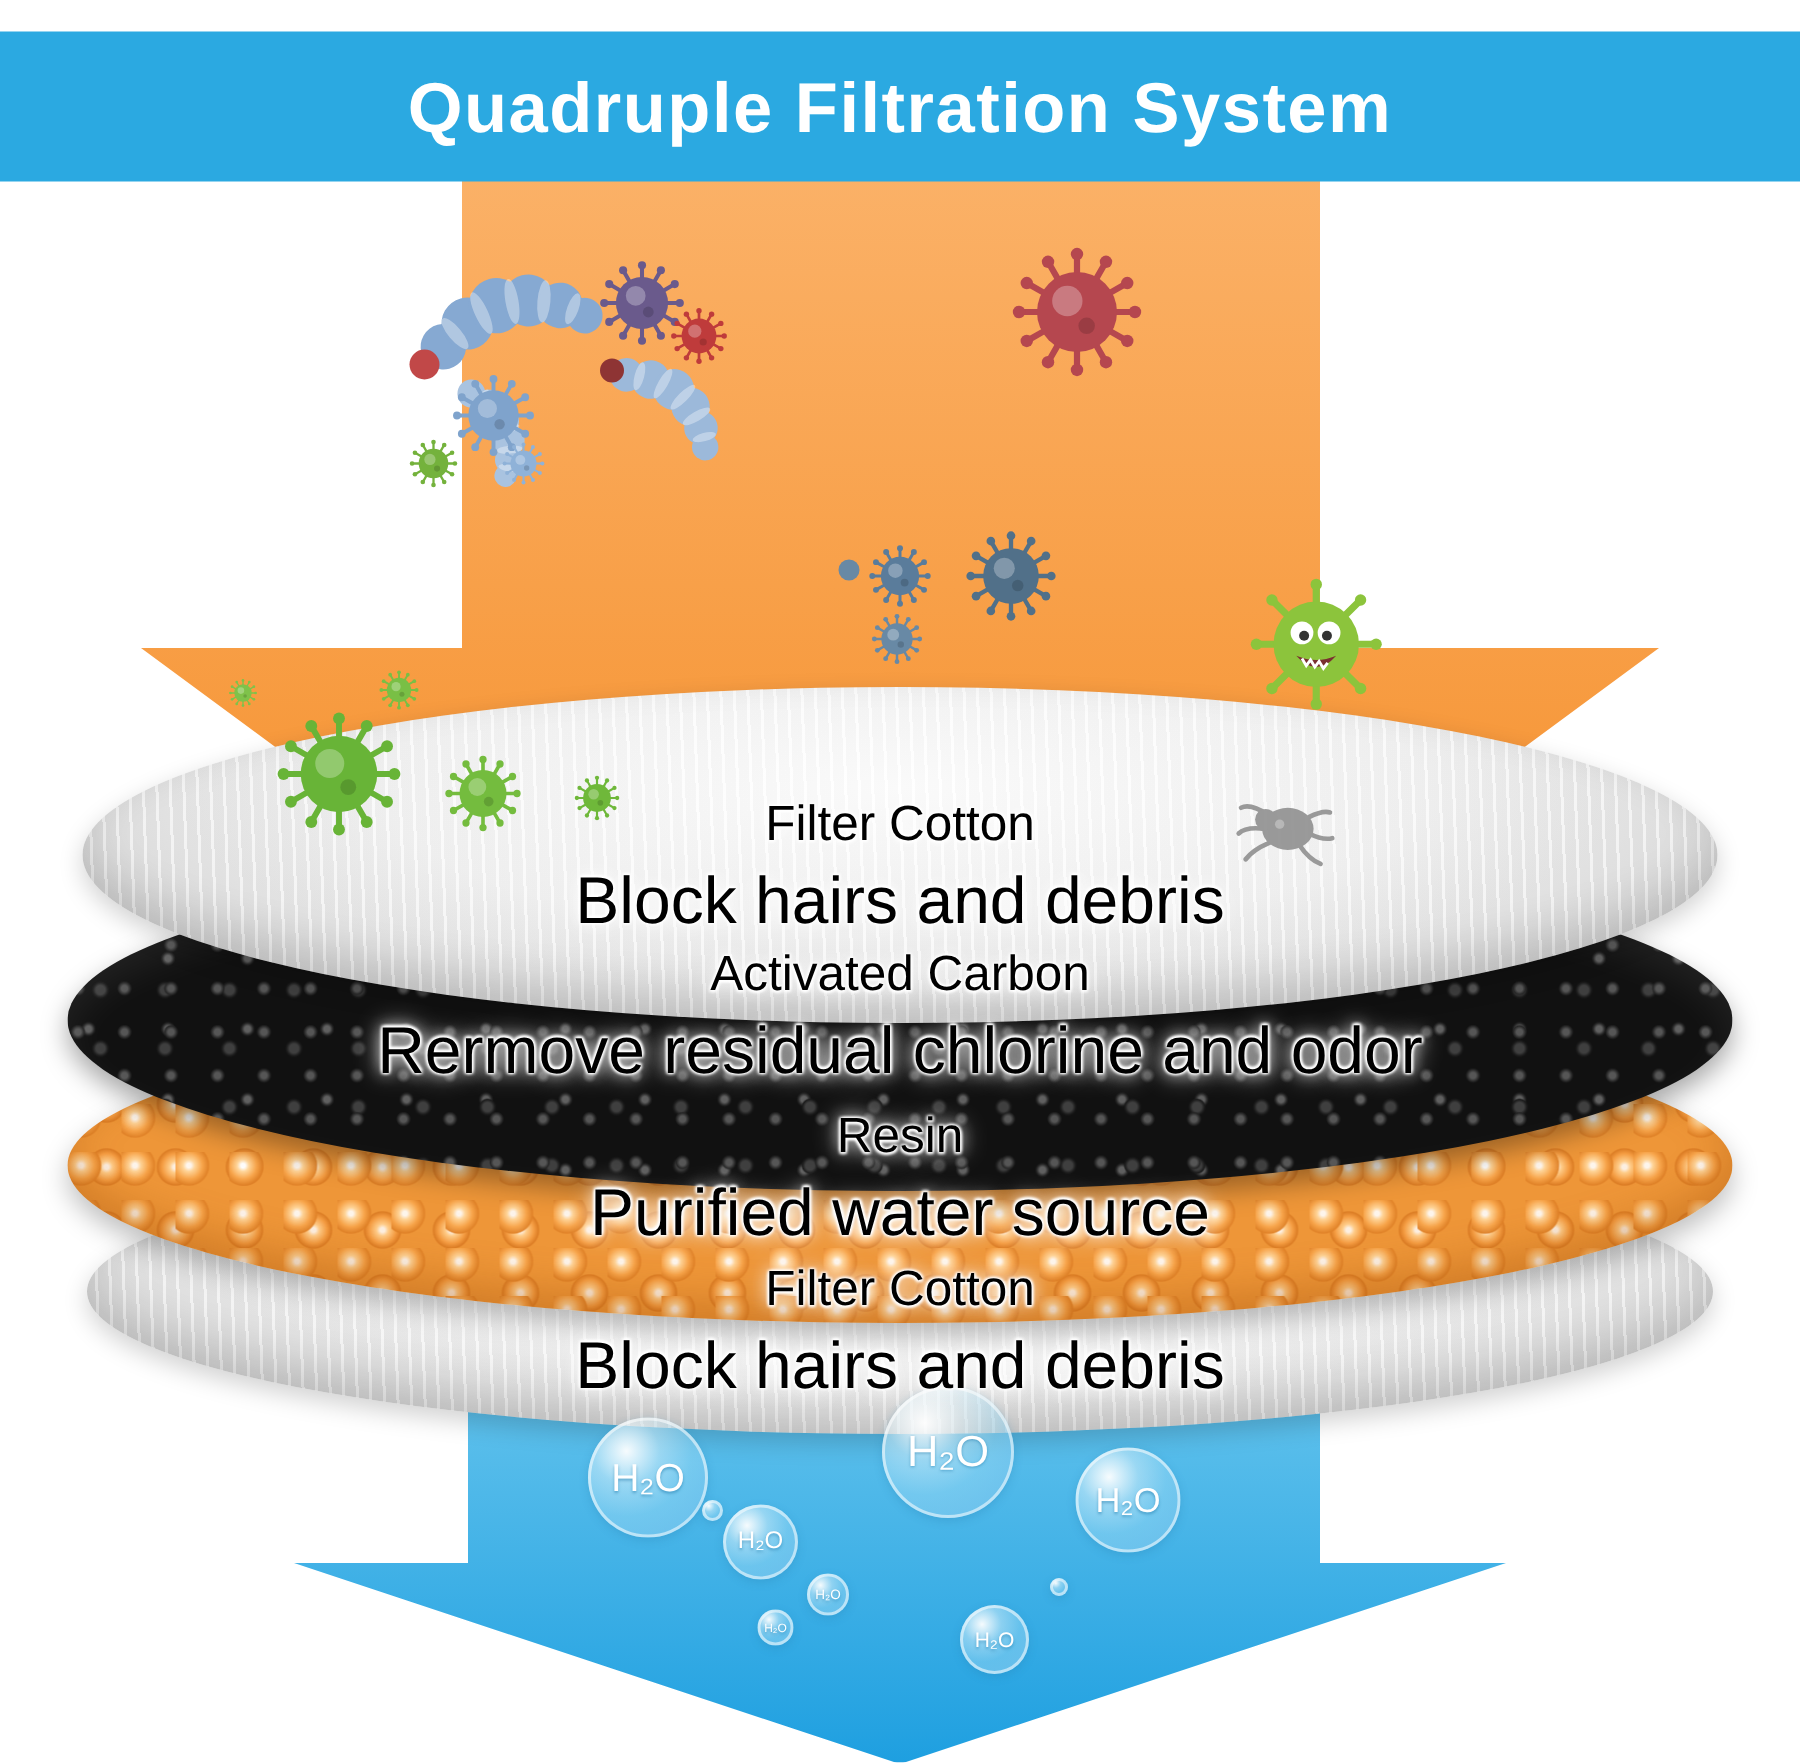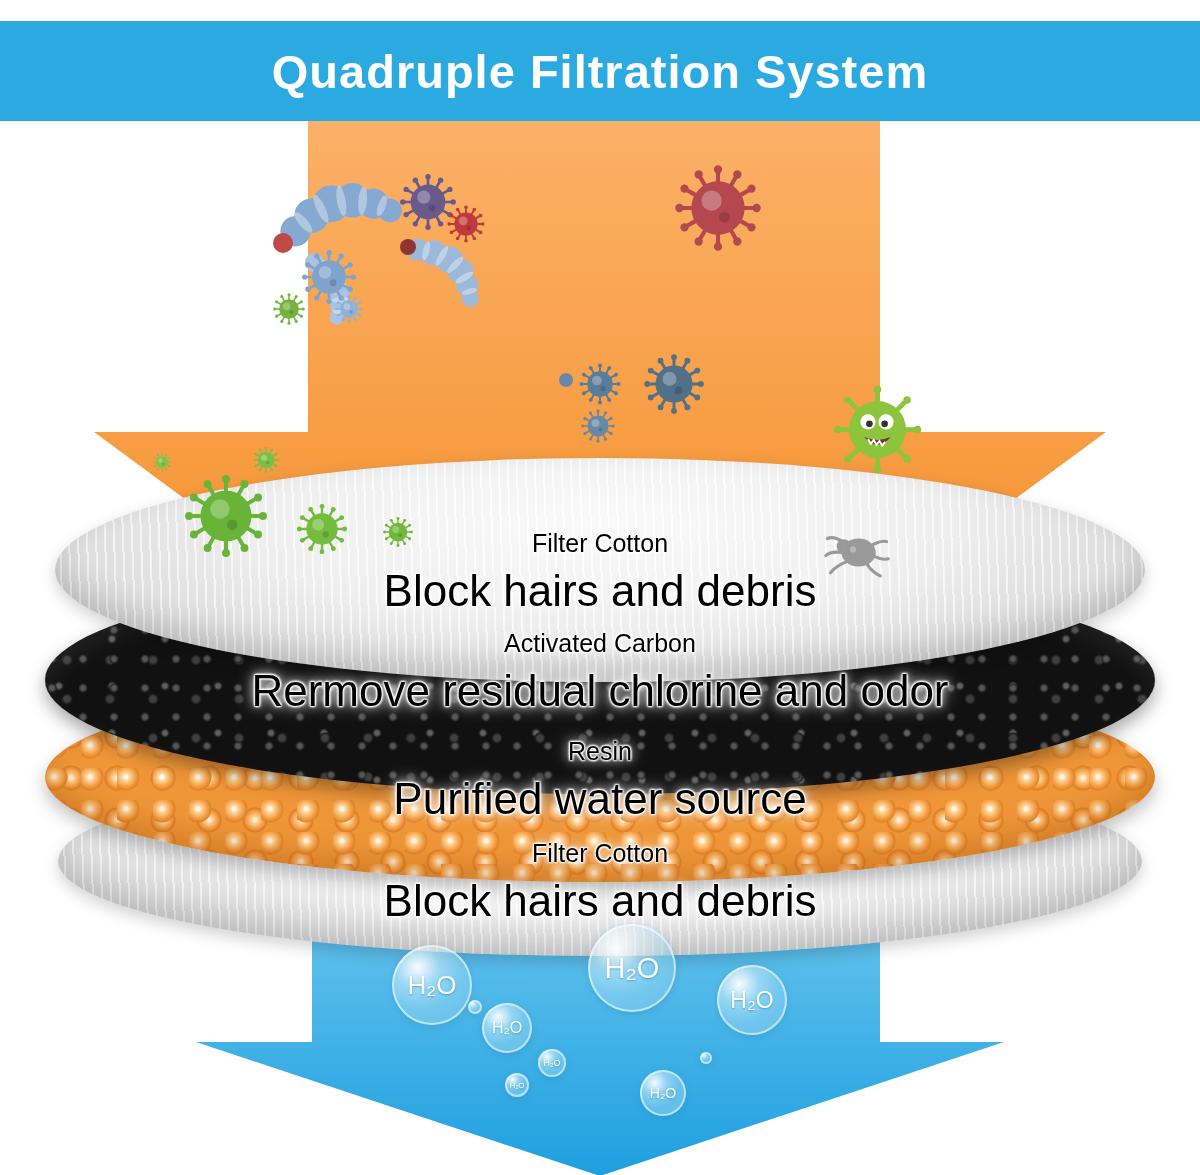--- a/index.html
+++ b/index.html
@@ -41,21 +41,21 @@
     background-color:#ee9638;
     background-image:
       radial-gradient(circle at 9px 9px, rgba(255,255,255,0.9) 1.5px, rgba(255,214,155,0.95) 4px, rgba(247,164,74,0.95) 9px, rgba(224,130,40,0.95) 13px, rgba(0,0,0,0) 14px),
       radial-gradient(circle at 26px 22px, rgba(255,255,255,0.85) 1.5px, rgba(255,206,140,0.95) 4px, rgba(244,156,66,0.95) 9px, rgba(219,124,36,0.95) 12px, rgba(0,0,0,0) 13px);
     background-size:36px 32px,46px 42px;
     box-shadow: inset 0 -12px 26px rgba(160,80,10,0.35), 0 8px 18px rgba(0,0,0,0.25);
   }
 
   
   .layer-label{position:absolute;left:0;width:100%;text-align:center;z-index:60;color:#000;}
-  .layer-label .name{font-size:25px;line-height:1.25;}
+  .layer-label .name{font-size:33px;line-height:1.25;}
   .layer-label .desc{font-size:44px;line-height:1.25;margin-top:4px;}
   .halo{text-shadow:-1px -1px 2px #fff,1px -1px 2px #fff,-1px 1px 2px #fff,1px 1px 2px #fff,0 0 10px #fff,0 0 18px #fff;}
 
   
   .bubble{position:absolute;border-radius:50%;display:flex;align-items:center;justify-content:center;
     color:#ffffff;z-index:12;
     background: radial-gradient(circle at 32% 28%, rgba(255,255,255,0.95) 0%, rgba(225,245,253,0.5) 28%,
                 rgba(160,220,246,0.45) 55%, rgba(120,198,238,0.75) 80%, rgba(255,255,255,0.85) 97%);
     box-shadow: inset 0 0 0 2px rgba(255,255,255,0.55), 0 2px 6px rgba(40,130,180,0.3);
     text-shadow: 0 1px 2px rgba(30,120,170,0.55);}

